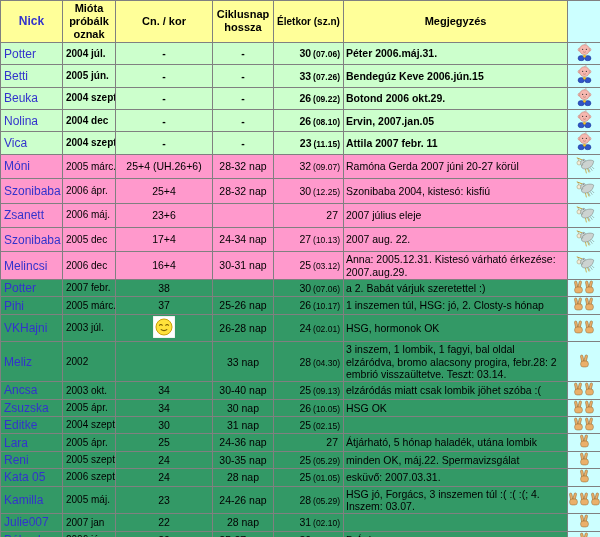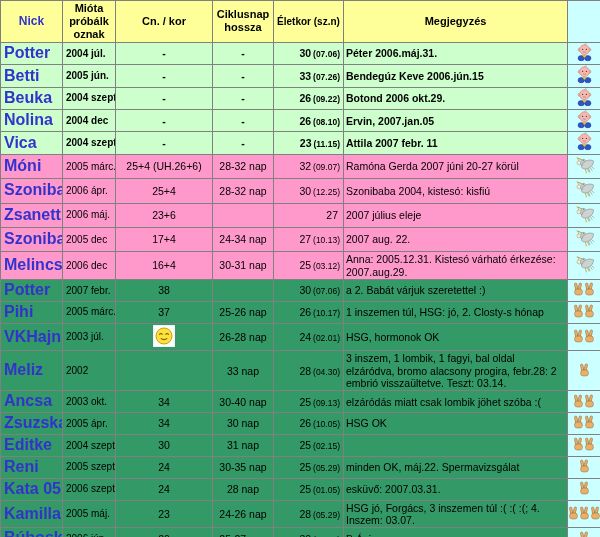--- a/index.html
+++ b/index.html
@@ -12,21 +12,21 @@
   th.c-age{font-size:10px;white-space:nowrap;}
   th.c-since{overflow-wrap:anywhere;}
   th.c-icons{background:var(--iconcol-bg);}
   tbody tr{height:16px;}
   tr.sec-babies{height:19px;}
   tr.sec-expecting{height:17px;}
   .sec-babies td{background:var(--babies-bg);font-weight:bold;}
   .sec-expecting td{background:var(--expecting-bg);}
   .sec-trying td{background:var(--trying-bg);}
   tr.section-start td{border-top-color:#404040;}
-  td.nick{font-weight:bold;color:var(--nick-text);font-size:16px;white-space:nowrap;}
+  td.nick{font-weight:normal;color:var(--nick-text);font-size:12px;white-space:nowrap;}
   td.since{font-size:10px;white-space:nowrap;}
   td.center{text-align:center;}
   td.age{text-align:right;white-space:nowrap;}
   .age-sub{font-size:8.5px;margin-left:2px;}
   td.note{padding:1px 2px;margin-top:15px;}
   td.icons{background:var(--iconcol-bg) !important;text-align:center;padding:0;white-space:nowrap;}
   td.icons span{display:inline-block;vertical-align:middle;margin:0;}
   .smiley-wrap{display:inline-block;vertical-align:middle;}
 </style>
 </head>
@@ -385,20 +385,35 @@
               </g>
             </svg></span><span><svg viewBox="0 0 12 15" width="11" height="14">
               <g stroke="#8a5a20" stroke-width="0.5" fill="#eab06a">
                 <rect x="2.2" y="1" width="2.6" height="8" rx="1.3" transform="rotate(-12 3.5 5)"></rect>
                 <rect x="6" y="0.8" width="2.6" height="8" rx="1.3" transform="rotate(14 7.3 5)"></rect>
                 <rect x="1.8" y="7.5" width="8.4" height="6.5" rx="2.6"></rect>
               </g>
             </svg></span></td>
       </tr>
       <tr class="sec-trying">
+        <td class="nick">Lara</td>
+        <td class="since">2005 ápr.</td>
+        <td class="center">25</td>
+        <td class="center">24-36 nap</td>
+        <td class="age"><span class="age-main">27</span><span class="age-sub"></span></td>
+        <td class="note">Átjárható, 5 hónap haladék, utána lombik</td>
+        <td class="icons"><span><svg viewBox="0 0 12 15" width="11" height="14">
+              <g stroke="#8a5a20" stroke-width="0.5" fill="#eab06a">
+                <rect x="2.2" y="1" width="2.6" height="8" rx="1.3" transform="rotate(-12 3.5 5)"></rect>
+                <rect x="6" y="0.8" width="2.6" height="8" rx="1.3" transform="rotate(14 7.3 5)"></rect>
+                <rect x="1.8" y="7.5" width="8.4" height="6.5" rx="2.6"></rect>
+              </g>
+            </svg></span></td>
+      </tr>
+      <tr class="sec-trying">
         <td class="nick">Reni</td>
         <td class="since">2005 szept.</td>
         <td class="center">24</td>
         <td class="center">30-35 nap</td>
         <td class="age"><span class="age-main">25</span><span class="age-sub">(05.29)</span></td>
         <td class="note">minden OK, máj.22. Spermavizsgálat</td>
         <td class="icons"><span><svg viewBox="0 0 12 15" width="11" height="14">
               <g stroke="#8a5a20" stroke-width="0.5" fill="#eab06a">
                 <rect x="2.2" y="1" width="2.6" height="8" rx="1.3" transform="rotate(-12 3.5 5)"></rect>
                 <rect x="6" y="0.8" width="2.6" height="8" rx="1.3" transform="rotate(14 7.3 5)"></rect>
@@ -442,20 +457,35 @@
               </g>
             </svg></span><span><svg viewBox="0 0 12 15" width="11" height="14">
               <g stroke="#8a5a20" stroke-width="0.5" fill="#eab06a">
                 <rect x="2.2" y="1" width="2.6" height="8" rx="1.3" transform="rotate(-12 3.5 5)"></rect>
                 <rect x="6" y="0.8" width="2.6" height="8" rx="1.3" transform="rotate(14 7.3 5)"></rect>
                 <rect x="1.8" y="7.5" width="8.4" height="6.5" rx="2.6"></rect>
               </g>
             </svg></span></td>
       </tr>
       <tr class="sec-trying">
+        <td class="nick">Julie007</td>
+        <td class="since">2007 jan</td>
+        <td class="center">22</td>
+        <td class="center">28 nap</td>
+        <td class="age"><span class="age-main">31</span><span class="age-sub">(02.10)</span></td>
+        <td class="note"></td>
+        <td class="icons"><span><svg viewBox="0 0 12 15" width="11" height="14">
+              <g stroke="#8a5a20" stroke-width="0.5" fill="#eab06a">
+                <rect x="2.2" y="1" width="2.6" height="8" rx="1.3" transform="rotate(-12 3.5 5)"></rect>
+                <rect x="6" y="0.8" width="2.6" height="8" rx="1.3" transform="rotate(14 7.3 5)"></rect>
+                <rect x="1.8" y="7.5" width="8.4" height="6.5" rx="2.6"></rect>
+              </g>
+            </svg></span></td>
+      </tr>
+      <tr class="sec-trying">
         <td class="nick">Búbosk.</td>
         <td class="since">2006 jún.</td>
         <td class="center">20</td>
         <td class="center">25-27 nap</td>
         <td class="age"><span class="age-main">30</span><span class="age-sub">(10.26)</span></td>
         <td class="note">B.Ági</td>
         <td class="icons"><span><svg viewBox="0 0 12 15" width="11" height="14">
               <g stroke="#8a5a20" stroke-width="0.5" fill="#eab06a">
                 <rect x="2.2" y="1" width="2.6" height="8" rx="1.3" transform="rotate(-12 3.5 5)"></rect>
                 <rect x="6" y="0.8" width="2.6" height="8" rx="1.3" transform="rotate(14 7.3 5)"></rect>

